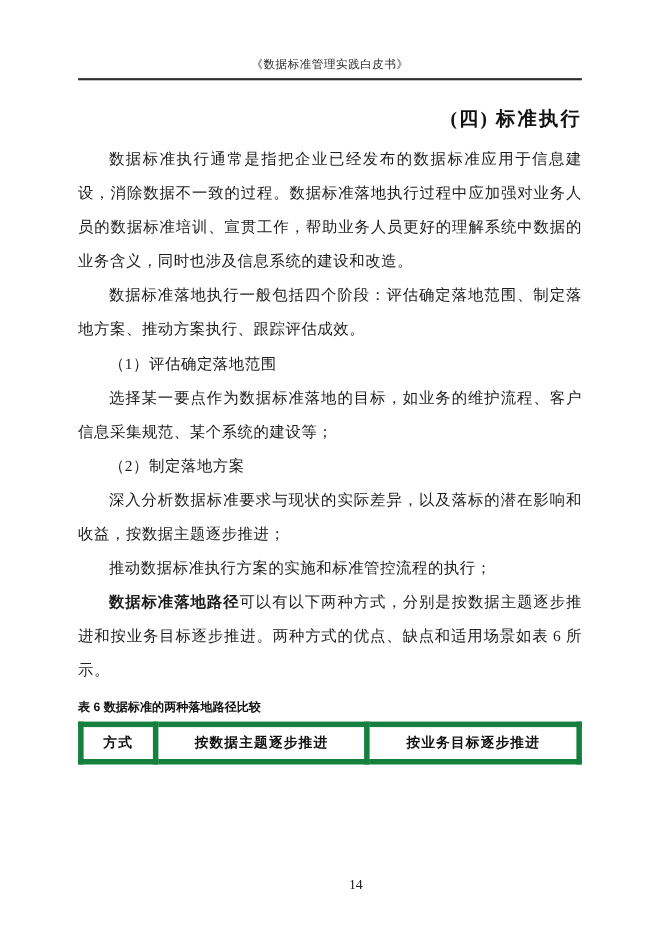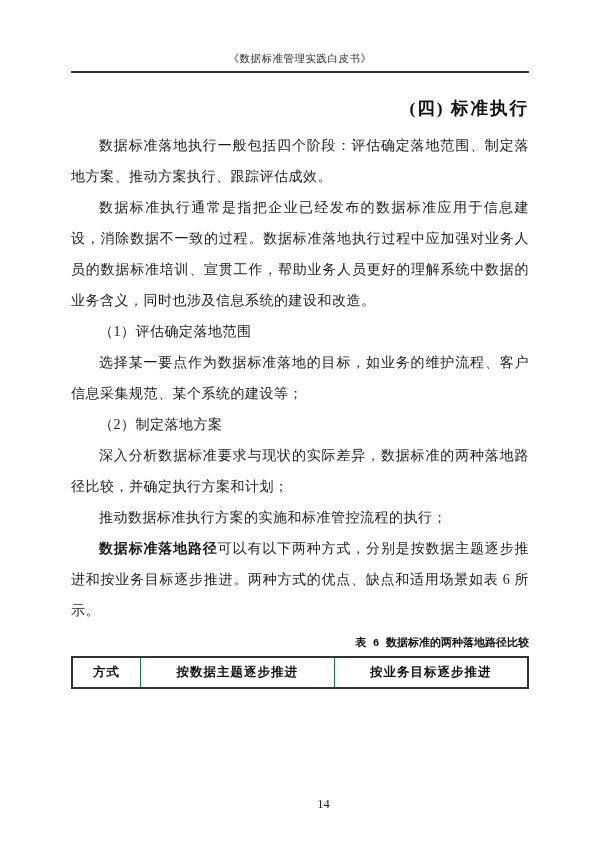--- a/index.html
+++ b/index.html
@@ -39,35 +39,35 @@
     font-size: 14px;
     line-height: 31px;
     text-align: justify;
     text-indent: 2em;
     color: #1c1c1c;
     letter-spacing: 0.5px;
   }
   .bold-lead { font-weight: bold; }
   .table-caption {
     margin-top: 9px;
-    text-align: right;
+    text-align: left;
     font-size: 11px;
     font-weight: bold;
     color: #111;
-    font-family: Liberation Mono, monospace;
+    font-family: Liberation Sans, sans-serif;
   }
   table.compare-table {
     margin-top: 6px;
     width: 100%;
     border-collapse: collapse;
     border: 2px solid #333;
     table-layout: fixed;
   }
   table.compare-table th {
-    border: 1px solid #15803d;
+    border: 5px solid #15803d;
     font-size: 12.5px;
     font-weight: bold;
     text-align: center;
     padding: 6px 2px;
     letter-spacing: 1px;
     color: #111;
   }
   th.col-mode  { width: 15%; }
   th.col-left  { width: 42.5%; }
   th.col-right { width: 42.5%; }
@@ -86,26 +86,26 @@
 
 <div class="page">
 
   <div class="running-header">
     <span>《数据标准管理实践白皮书》</span>
   </div>
 
   <h1 class="section-title">(四) 标准执行</h1>
 
   <div class="body-text">
+    <p>数据标准执行通常是指把企业已经发布的数据标准应用于信息建设，消除数据不一致的过程。数据标准落地执行过程中应加强对业务人员的数据标准培训、宣贯工作，帮助业务人员更好的理解系统中数据的业务含义，同时也涉及信息系统的建设和改造。</p>
     <p>数据标准落地执行一般包括四个阶段：评估确定落地范围、制定落地方案、推动方案执行、跟踪评估成效。</p>
-    <p>数据标准执行通常是指把企业已经发布的数据标准应用于信息建设，消除数据不一致的过程。数据标准落地执行过程中应加强对业务人员的数据标准培训、宣贯工作，帮助业务人员更好的理解系统中数据的业务含义，同时也涉及信息系统的建设和改造。</p>
     <p>（1）评估确定落地范围</p>
     <p>选择某一要点作为数据标准落地的目标，如业务的维护流程、客户信息采集规范、某个系统的建设等；</p>
     <p>（2）制定落地方案</p>
-    <p>深入分析数据标准要求与现状的实际差异，数据标准的两种落地路径比较，并确定执行方案和计划；</p>
+    <p>深入分析数据标准要求与现状的实际差异，以及落标的潜在影响和收益，按数据主题逐步推进；</p>
     <p>推动数据标准执行方案的实施和标准管控流程的执行；</p>
     <p><span class="bold-lead">数据标准落地路径</span><span>可以有以下两种方式，分别是按数据主题逐步推进和按业务目标逐步推进。两种方式的优点、缺点和适用场景如表 6 所示。</span></p>
   </div>
 
   <div class="table-caption">表 6 数据标准的两种落地路径比较</div>
 
   <table class="compare-table">
     <thead>
       <tr>
         <th class="col-mode">方式</th>

